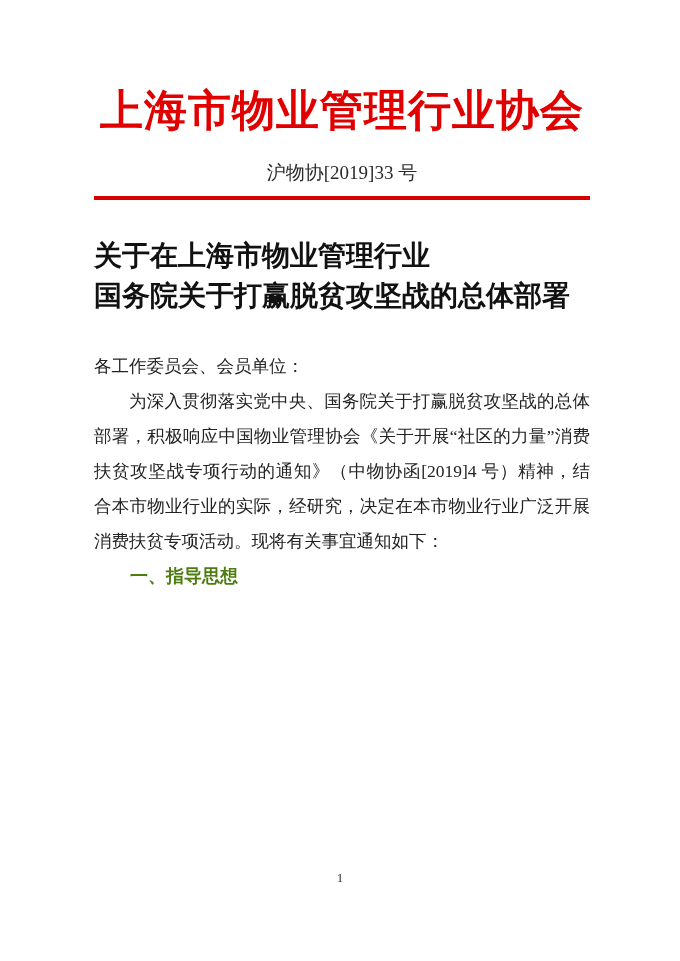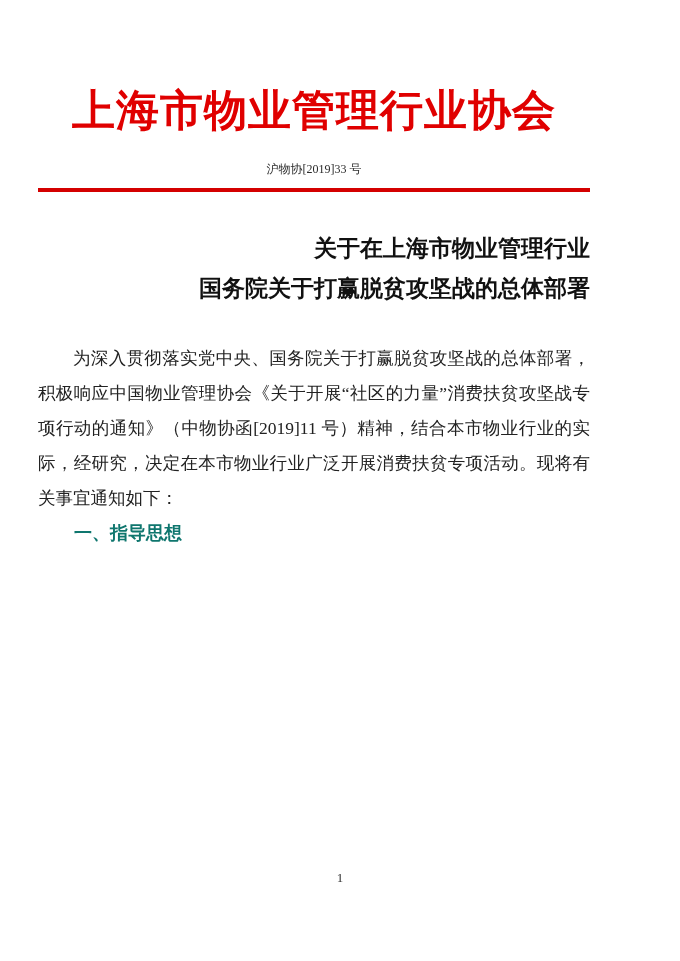--- a/index.html
+++ b/index.html
@@ -13,52 +13,52 @@
     position: relative;
     width: 680px;
     height: 961px;
     margin: 0 auto;
     background: #ffffff;
     overflow: hidden;
     font-family: "Liberation Serif", "DejaVu Serif", serif;
     color: var(--ink);
   }
   .content {
-    padding: 0 90px 0 38px; 
+    padding: 0 90px 0 94px; 
   }
   .org-name {
     margin-top: 86px;
     text-align: center;
     font-family: "Liberation Serif", "DejaVu Serif", serif;
     font-weight: 900;
     font-size: 43px;
     line-height: 1.15;
     letter-spacing: 1px;
     color: var(--accent);
     white-space: nowrap;
   }
   .doc-number {
     margin-top: 27px;
     text-align: center;
-    font-size: 12px;
+    font-size: 19px;
     line-height: 1.2;
     color: #2a2a2a;
   }
   .red-rule {
     margin-top: 11px;
     height: 4px;
     width: 100%;
     background: var(--rule);
   }
   .doc-title {
     margin-top: 36px;
-    text-align: right;
+    text-align: left;
     font-family: "Liberation Sans", "DejaVu Sans", sans-serif;
     font-weight: 700;
-    font-size: 23px;
+    font-size: 28px;
     line-height: 40px;
     color: #111111;
   }
   .body-text {
     margin-top: 33px;
     font-size: 17.5px;
     line-height: 35px;
     color: #222222;
   }
   .salutation {
@@ -67,21 +67,21 @@
   .para {
     text-align: justify;
     text-indent: 2em;
   }
   .section-heading {
     font-family: "Liberation Sans", "DejaVu Sans", sans-serif;
     font-weight: 700;
     font-size: 18px;
     line-height: 35px;
     text-indent: 2em;
-    color: #0f766e;
+    color: #4d7c0f;
   }
   .page-number {
     position: absolute;
     left: 0;
     right: 0;
     top: 870px;
     text-align: center;
     font-size: 13px;
     color: #333333;
   }
@@ -97,22 +97,23 @@
     <div class="doc-number">沪物协[2019]33 号</div>
 
     <div class="red-rule"></div>
 
     <div class="doc-title">
       <div>关于在上海市物业管理行业</div>
       <div>国务院关于打赢脱贫攻坚战的总体部署</div>
     </div>
 
     <div class="body-text">
+      <div class="salutation">各工作委员会、会员单位：</div>
 
-      <div class="para">为深入贯彻落实党中央、国务院关于打赢脱贫攻坚战的总体部署，积极响应中国物业管理协会《关于开展“社区的力量”消费扶贫攻坚战专项行动的通知》（中物协函[2019]11 号）精神，结合本市物业行业的实际，经研究，决定在本市物业行业广泛开展消费扶贫专项活动。现将有关事宜通知如下：</div>
+      <div class="para">为深入贯彻落实党中央、国务院关于打赢脱贫攻坚战的总体部署，积极响应中国物业管理协会《关于开展“社区的力量”消费扶贫攻坚战专项行动的通知》（中物协函[2019]4 号）精神，结合本市物业行业的实际，经研究，决定在本市物业行业广泛开展消费扶贫专项活动。现将有关事宜通知如下：</div>
 
       <div class="section-heading">一、指导思想</div>
 
     </div>
   </div>
 
   <div class="page-number">1</div>
 </div>
 
 </body></html>

